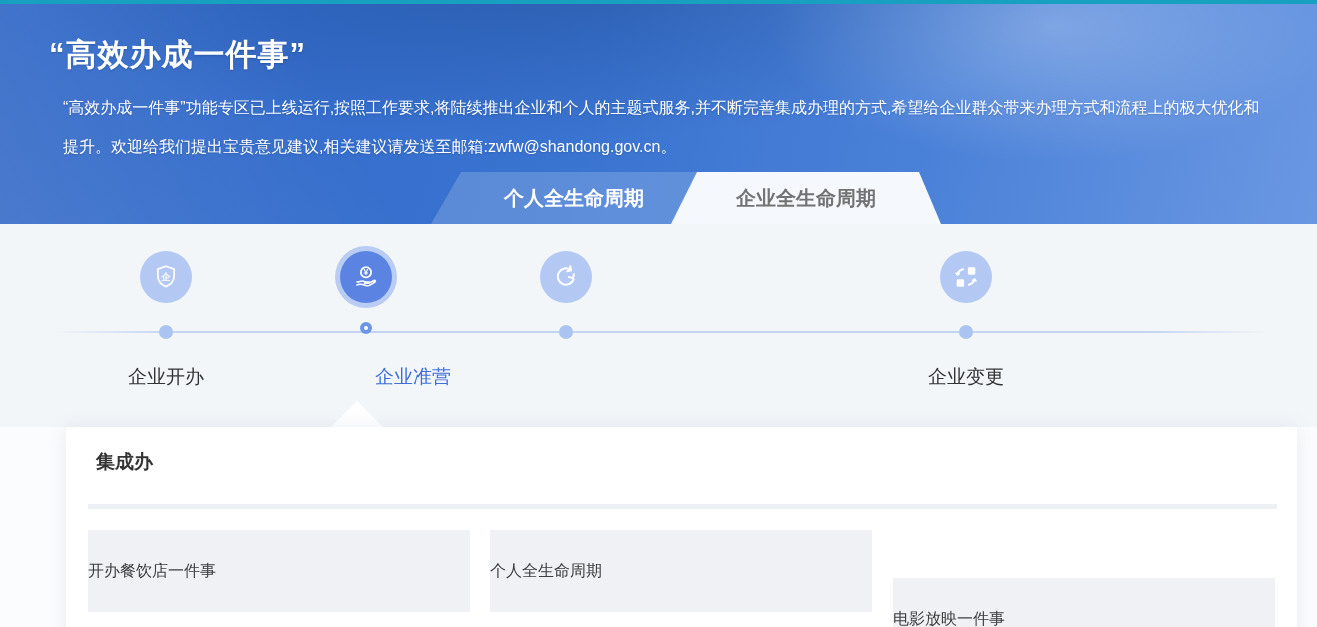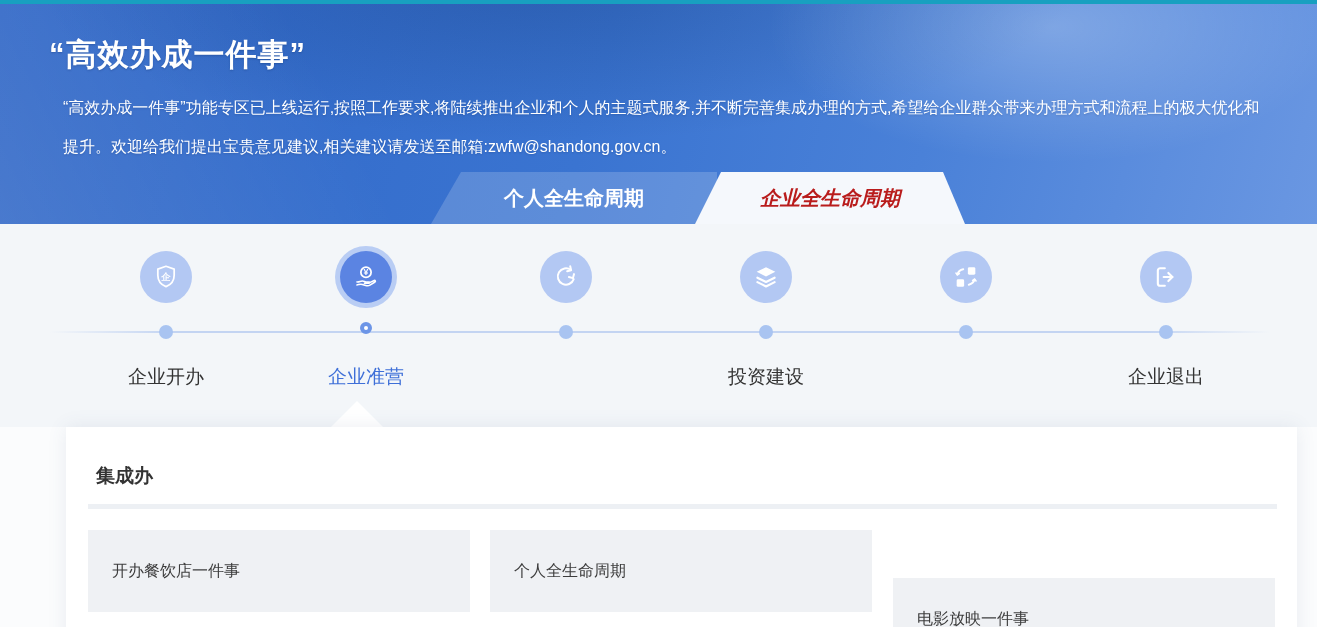--- a/index.html
+++ b/index.html
@@ -44,25 +44,24 @@
     display:flex; align-items:center; justify-content:center;
     font-size:20px; font-weight:bold; cursor:pointer;
   }
   .tab-personal {
     left:431px; width:286px;
     background:rgba(255,255,255,0.18);
     color:#ffffff;
     clip-path:polygon(30px 0, 100% 0, 100% 100%, 0 100%);
   }
   .tab-enterprise {
-    left:695px; width:270px;
+    left:671px; width:270px;
     background:#f5f8fc;
-    color:#b91c1c;
+    color:#737373;
     clip-path:polygon(26px 0, calc(100% - 22px) 0, 100% 100%, 0 100%);
-    font-style:italic;
   }
 
   
   .steps-section {
     position:absolute; left:0; top:224px; width:1317px; height:203px;
     background:#f3f6f9;
   }
   .timeline {
     position:absolute; left:50px; right:47px; top:107px; height:2px;
     background:linear-gradient(to right,
@@ -88,50 +87,49 @@
     background:#a9c4f1;
   }
   .step.active .step-dot {
     width:12px; height:12px; top:98px;
     background:#ffffff; border:4px solid #6c95e7;
   }
   .step-label {
     position:absolute; left:0; top:140px; width:100%;
     font-size:19px; color:#333333;
   }
-  .step.active .step-label { color:#3e6fd8; }
+  .step.active .step-label { color:#3e6fd8;text-align:right; }
   .step-circle svg { width:28px; height:28px; }
 
   
   .panel-notch {
     position:absolute; left:331px; top:401px;
     width:0; height:0;
     border-left:26px solid transparent;
     border-right:26px solid transparent;
     border-bottom:26px solid #ffffff;
   }
   .panel {
     position:absolute; left:66px; top:427px; width:1231px; height:220px;
     background:#ffffff;
     box-shadow:0 0 18px rgba(70,90,130,0.10);
   }
   .section-title {
-    position:absolute; left:30px; top:36px;
+    position:absolute; left:30px; top:22px;
     font-size:19px; font-weight:bold; color:#333333;
   }
   .section-divider {
     position:absolute; left:22px; top:77px; width:1189px; height:5px;
     background:#edf0f4;
   }
   .cards { position:absolute; left:22px; top:103px; width:1189px; height:82px; }
   .card {
     position:absolute; top:0; width:382px; height:82px;
     background:#eff1f4;
     display:flex; align-items:center;
-    padding-left:24px;
     font-size:16px; color:#3c3c3c;
     cursor:pointer;
   }
   .card-1 { left:0; }
   .card-2 { left:402px; }
   .card-3 { left:805px;margin-top:48px; }
 </style>
 </head>
 <body>
 
@@ -183,57 +181,36 @@
       <div class="step-circle">
         <svg viewBox="0 0 24 24" fill="none" stroke="#ffffff" stroke-width="1.7" stroke-linecap="round" stroke-linejoin="round">
           <path d="M18.6 13.8A7 7 0 1 1 16.2 6"></path>
           <path d="M15.6 2.8l.8 3.4-3.4.9"></path>
           <path d="M18.9 9.5l-1 3.5-3.4-1"></path>
         </svg>
       </div>
       <div class="step-dot"></div>
     </div>
 
-    <div class="step" style="left:681px">
-      <div class="step-circle">
-        <svg viewBox="0 0 24 24">
-          <path d="M12 3.6l8 4-8 4-8-4z" fill="#ffffff"></path>
-          <path d="M4.6 12.6l7.4 3.7 7.4-3.7" fill="none" stroke="#ffffff" stroke-width="1.8" stroke-linecap="round" stroke-linejoin="round"></path>
-          <path d="M4.6 16.4l7.4 3.7 7.4-3.7" fill="none" stroke="#ffffff" stroke-width="1.8" stroke-linecap="round" stroke-linejoin="round"></path>
-        </svg>
-      </div>
-      <div class="step-dot"></div>
-      <div class="step-label">投资建设</div>
-    </div>
 
     <div class="step" style="left:881px">
       <div class="step-circle">
         <svg viewBox="0 0 24 24">
           <rect x="13.6" y="3.6" width="6.4" height="6.4" rx="1.2" fill="#ffffff"></rect>
           <rect x="4" y="14" width="6.4" height="6.4" rx="1.2" fill="#ffffff"></rect>
           <path d="M9.6 5.4A6.4 6.4 0 0 0 4.6 10" fill="none" stroke="#ffffff" stroke-width="1.7" stroke-linecap="round"></path>
           <path d="M4.6 10l-1.2-1.4M4.6 10l1.7-.9" fill="none" stroke="#ffffff" stroke-width="1.4" stroke-linecap="round"></path>
           <path d="M14.4 18.6a6.4 6.4 0 0 0 5-4.6" fill="none" stroke="#ffffff" stroke-width="1.7" stroke-linecap="round"></path>
           <path d="M19.4 14l1.2 1.4M19.4 14l-1.7.9" fill="none" stroke="#ffffff" stroke-width="1.4" stroke-linecap="round"></path>
         </svg>
       </div>
       <div class="step-dot"></div>
-    </div>
-
-    <div class="step" style="left:1081px">
-      <div class="step-circle">
-        <svg viewBox="0 0 24 24" fill="none" stroke="#ffffff" stroke-width="1.8" stroke-linecap="round" stroke-linejoin="round">          
-            <path d="M11 4.5H7A2 2 0 0 0 5 6.5v11a2 2 0 0 0 2 2h4"></path>
-          <path d="M14 8.5l3.5 3.5-3.5 3.5"></path>
-          <path d="M17.5 12H10"></path>
-        </svg>
-      </div>
-      <div class="step-dot"></div>
-      <div class="step-label">企业退出</div>
-    </div>
+      <div class="step-label">企业变更</div>
+    </div>
+
   </div>
 
   <div class="panel-notch"></div>
   <div class="panel">
     <div class="section-title">集成办</div>
     <div class="section-divider"></div>
     <div class="cards">
       <div class="card card-1">
         <span>开办餐饮店一件事</span>
       </div>

